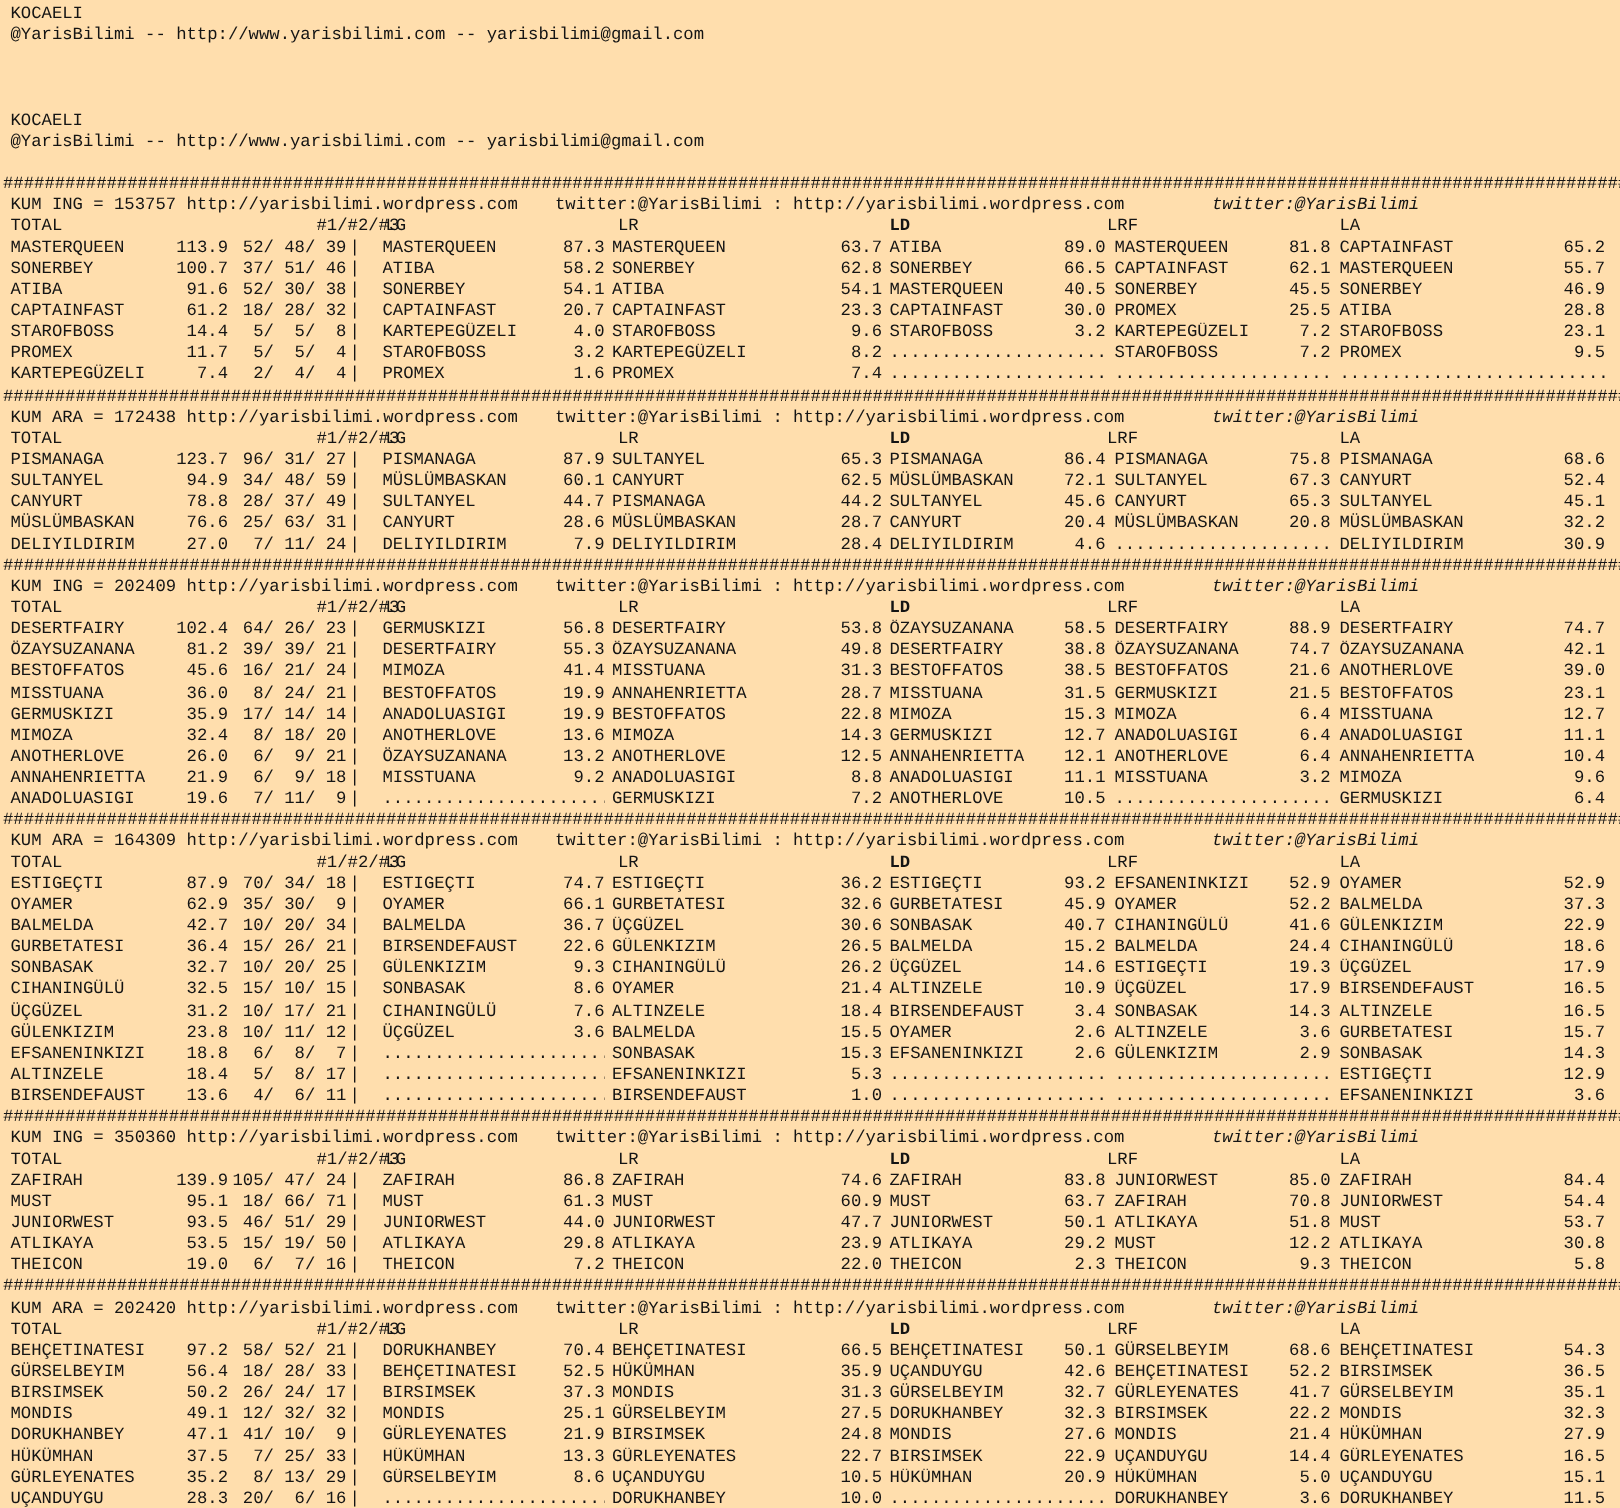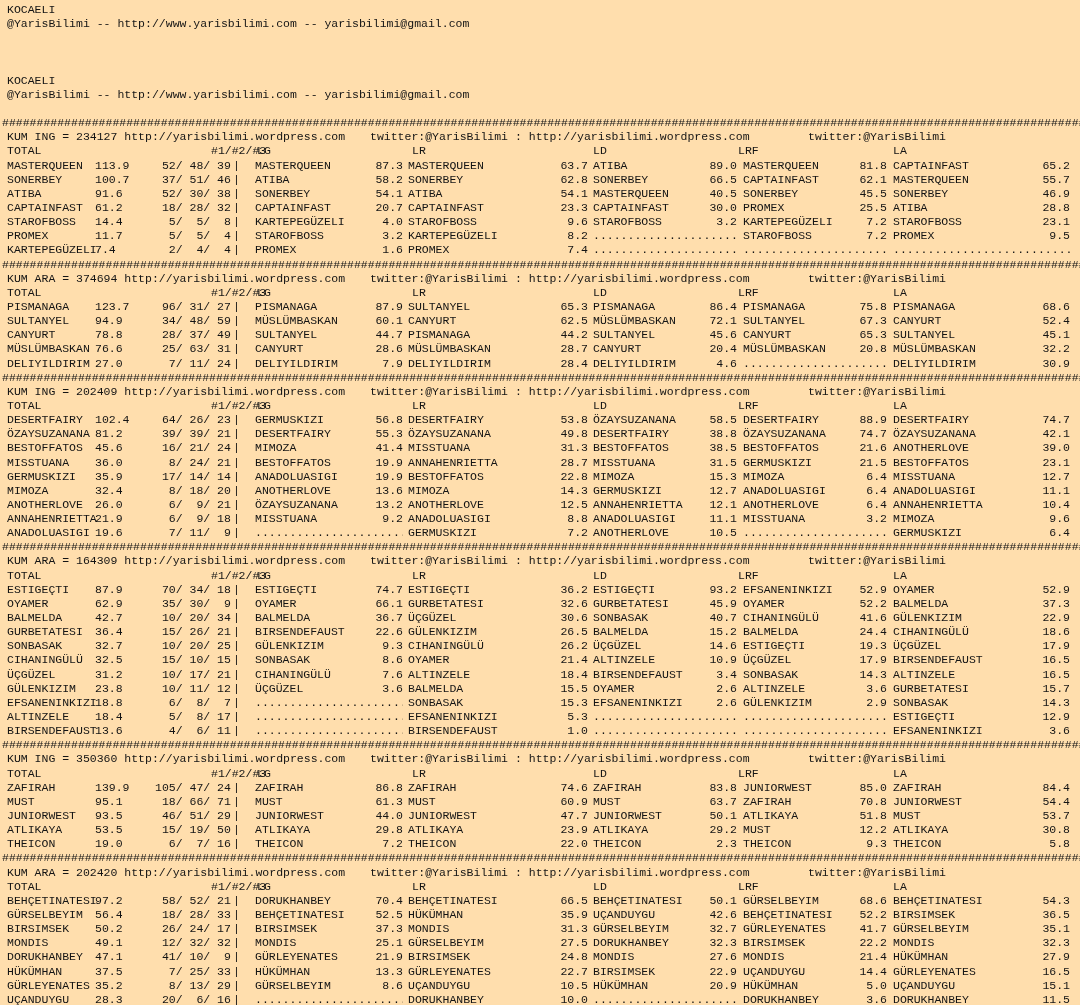--- a/index.html
+++ b/index.html
@@ -7,28 +7,28 @@
     width:1080px;height:1005px;overflow:hidden;
     background:#FFDEAD;color:#141414;
     font-family:"Liberation Mono","DejaVu Sans Mono",monospace;
     font-size:11.5px;font-weight:normal;
   }
   #screen{position:relative;width:1080px;height:1005px;padding-top:3px;box-sizing:border-box;}
   .line{position:relative;height:14.15px;line-height:14.15px;white-space:pre;overflow:hidden;}
   .abs{position:absolute;top:0;white-space:pre;}
   .p-name{left:7px;}
   .p-tw1{left:370px;}
-  .p-tw2{left:808px;}
+  .p-tw2{left:808px;font-style:italic;}
   .p-rankhdr{left:167px;margin-left:44px;}
   .p-lg{left:257px;text-align:center;}
   .p-lr{left:412px;}
-  .p-ld{left:593px;}
+  .p-ld{left:593px;font-weight:bold;}
   .p-lrf{left:738px;}
   .p-la{left:893px;}
-  .v-total{left:95px;width:57px;text-align:left;}
+  .v-total{left:95px;width:57px;text-align:right;}
   .v-rank{left:155px;width:73px;text-align:center;}
   .v-pipe{left:233px;}
   .cell{position:absolute;top:0;display:flex;justify-content:space-between;overflow:hidden;white-space:pre;}
   .cell-lg{left:255px;width:148px;}
   .cell-lr{left:408px;width:180px;}
   .cell-ld{left:593px;width:144px;}
   .cell-lrf{left:743px;width:144px;}
   .cell-la{left:893px;width:177px;}
   .sepline{padding-left:2px;letter-spacing:0;}
 </style>
@@ -39,31 +39,31 @@
   <div class="line"><span class="abs p-name">KOCAELI</span></div>
   <div class="line"><span class="abs p-name">@YarisBilimi -- http://www.yarisbilimi.com -- yarisbilimi@gmail.com</span></div>
   <div class="line"></div>
   <div class="line"></div>
   <div class="line"></div>
   <div class="line"><span class="abs p-name">KOCAELI</span></div>
   <div class="line"><span class="abs p-name">@YarisBilimi -- http://www.yarisbilimi.com -- yarisbilimi@gmail.com</span></div>
   <div class="line"></div>
   <div id="sections">
       <div class="line sepline">##########################################################################################################################################################################</div>
-      <div class="line"><span class="abs p-name">KUM ING = 234127 http://yarisbilimi.wordpress.com</span><span class="abs p-tw1">twitter:@YarisBilimi : http://yarisbilimi.wordpress.com</span><span class="abs p-tw2">twitter:@YarisBilimi</span></div>
+      <div class="line"><span class="abs p-name">KUM ING = 153757 http://yarisbilimi.wordpress.com</span><span class="abs p-tw1">twitter:@YarisBilimi : http://yarisbilimi.wordpress.com</span><span class="abs p-tw2">twitter:@YarisBilimi</span></div>
       <div class="line"><span class="abs p-name">TOTAL</span><span class="abs p-rankhdr">#1/#2/#3</span><span class="abs p-lg">LG</span><span class="abs p-lr">LR</span><span class="abs p-ld">LD</span><span class="abs p-lrf">LRF</span><span class="abs p-la">LA</span></div>
       <div class="line"><span class="abs p-name">MASTERQUEEN</span><span class="abs v-total">113.9</span><span class="abs v-rank"> 52/ 48/ 39</span><span class="abs v-pipe">|</span><span class="cell cell-lg"><span>MASTERQUEEN</span><span>87.3</span></span><span class="cell cell-lr"><span>MASTERQUEEN</span><span>63.7</span></span><span class="cell cell-ld"><span>ATIBA</span><span>89.0</span></span><span class="cell cell-lrf"><span>MASTERQUEEN</span><span>81.8</span></span><span class="cell cell-la"><span>CAPTAINFAST</span><span>65.2</span></span></div>
       <div class="line"><span class="abs p-name">SONERBEY</span><span class="abs v-total">100.7</span><span class="abs v-rank"> 37/ 51/ 46</span><span class="abs v-pipe">|</span><span class="cell cell-lg"><span>ATIBA</span><span>58.2</span></span><span class="cell cell-lr"><span>SONERBEY</span><span>62.8</span></span><span class="cell cell-ld"><span>SONERBEY</span><span>66.5</span></span><span class="cell cell-lrf"><span>CAPTAINFAST</span><span>62.1</span></span><span class="cell cell-la"><span>MASTERQUEEN</span><span>55.7</span></span></div>
       <div class="line"><span class="abs p-name">ATIBA</span><span class="abs v-total">91.6</span><span class="abs v-rank"> 52/ 30/ 38</span><span class="abs v-pipe">|</span><span class="cell cell-lg"><span>SONERBEY</span><span>54.1</span></span><span class="cell cell-lr"><span>ATIBA</span><span>54.1</span></span><span class="cell cell-ld"><span>MASTERQUEEN</span><span>40.5</span></span><span class="cell cell-lrf"><span>SONERBEY</span><span>45.5</span></span><span class="cell cell-la"><span>SONERBEY</span><span>46.9</span></span></div>
       <div class="line"><span class="abs p-name">CAPTAINFAST</span><span class="abs v-total">61.2</span><span class="abs v-rank"> 18/ 28/ 32</span><span class="abs v-pipe">|</span><span class="cell cell-lg"><span>CAPTAINFAST</span><span>20.7</span></span><span class="cell cell-lr"><span>CAPTAINFAST</span><span>23.3</span></span><span class="cell cell-ld"><span>CAPTAINFAST</span><span>30.0</span></span><span class="cell cell-lrf"><span>PROMEX</span><span>25.5</span></span><span class="cell cell-la"><span>ATIBA</span><span>28.8</span></span></div>
       <div class="line"><span class="abs p-name">STAROFBOSS</span><span class="abs v-total">14.4</span><span class="abs v-rank">  5/  5/  8</span><span class="abs v-pipe">|</span><span class="cell cell-lg"><span>KARTEPEGÜZELI</span><span>4.0</span></span><span class="cell cell-lr"><span>STAROFBOSS</span><span>9.6</span></span><span class="cell cell-ld"><span>STAROFBOSS</span><span>3.2</span></span><span class="cell cell-lrf"><span>KARTEPEGÜZELI</span><span>7.2</span></span><span class="cell cell-la"><span>STAROFBOSS</span><span>23.1</span></span></div>
       <div class="line"><span class="abs p-name">PROMEX</span><span class="abs v-total">11.7</span><span class="abs v-rank">  5/  5/  4</span><span class="abs v-pipe">|</span><span class="cell cell-lg"><span>STAROFBOSS</span><span>3.2</span></span><span class="cell cell-lr"><span>KARTEPEGÜZELI</span><span>8.2</span></span><span class="cell cell-ld"><span class="dots">..........................................................................................</span></span><span class="cell cell-lrf"><span>STAROFBOSS</span><span>7.2</span></span><span class="cell cell-la"><span>PROMEX</span><span>9.5</span></span></div>
       <div class="line"><span class="abs p-name">KARTEPEGÜZELI</span><span class="abs v-total">7.4</span><span class="abs v-rank">  2/  4/  4</span><span class="abs v-pipe">|</span><span class="cell cell-lg"><span>PROMEX</span><span>1.6</span></span><span class="cell cell-lr"><span>PROMEX</span><span>7.4</span></span><span class="cell cell-ld"><span class="dots">..........................................................................................</span></span><span class="cell cell-lrf"><span class="dots">..........................................................................................</span></span><span class="cell cell-la"><span class="dots">..........................................................................................</span></span></div>
       <div class="line sepline">##########################################################################################################################################################################</div>
-      <div class="line"><span class="abs p-name">KUM ARA = 374694 http://yarisbilimi.wordpress.com</span><span class="abs p-tw1">twitter:@YarisBilimi : http://yarisbilimi.wordpress.com</span><span class="abs p-tw2">twitter:@YarisBilimi</span></div>
+      <div class="line"><span class="abs p-name">KUM ARA = 172438 http://yarisbilimi.wordpress.com</span><span class="abs p-tw1">twitter:@YarisBilimi : http://yarisbilimi.wordpress.com</span><span class="abs p-tw2">twitter:@YarisBilimi</span></div>
       <div class="line"><span class="abs p-name">TOTAL</span><span class="abs p-rankhdr">#1/#2/#3</span><span class="abs p-lg">LG</span><span class="abs p-lr">LR</span><span class="abs p-ld">LD</span><span class="abs p-lrf">LRF</span><span class="abs p-la">LA</span></div>
       <div class="line"><span class="abs p-name">PISMANAGA</span><span class="abs v-total">123.7</span><span class="abs v-rank"> 96/ 31/ 27</span><span class="abs v-pipe">|</span><span class="cell cell-lg"><span>PISMANAGA</span><span>87.9</span></span><span class="cell cell-lr"><span>SULTANYEL</span><span>65.3</span></span><span class="cell cell-ld"><span>PISMANAGA</span><span>86.4</span></span><span class="cell cell-lrf"><span>PISMANAGA</span><span>75.8</span></span><span class="cell cell-la"><span>PISMANAGA</span><span>68.6</span></span></div>
       <div class="line"><span class="abs p-name">SULTANYEL</span><span class="abs v-total">94.9</span><span class="abs v-rank"> 34/ 48/ 59</span><span class="abs v-pipe">|</span><span class="cell cell-lg"><span>MÜSLÜMBASKAN</span><span>60.1</span></span><span class="cell cell-lr"><span>CANYURT</span><span>62.5</span></span><span class="cell cell-ld"><span>MÜSLÜMBASKAN</span><span>72.1</span></span><span class="cell cell-lrf"><span>SULTANYEL</span><span>67.3</span></span><span class="cell cell-la"><span>CANYURT</span><span>52.4</span></span></div>
       <div class="line"><span class="abs p-name">CANYURT</span><span class="abs v-total">78.8</span><span class="abs v-rank"> 28/ 37/ 49</span><span class="abs v-pipe">|</span><span class="cell cell-lg"><span>SULTANYEL</span><span>44.7</span></span><span class="cell cell-lr"><span>PISMANAGA</span><span>44.2</span></span><span class="cell cell-ld"><span>SULTANYEL</span><span>45.6</span></span><span class="cell cell-lrf"><span>CANYURT</span><span>65.3</span></span><span class="cell cell-la"><span>SULTANYEL</span><span>45.1</span></span></div>
       <div class="line"><span class="abs p-name">MÜSLÜMBASKAN</span><span class="abs v-total">76.6</span><span class="abs v-rank"> 25/ 63/ 31</span><span class="abs v-pipe">|</span><span class="cell cell-lg"><span>CANYURT</span><span>28.6</span></span><span class="cell cell-lr"><span>MÜSLÜMBASKAN</span><span>28.7</span></span><span class="cell cell-ld"><span>CANYURT</span><span>20.4</span></span><span class="cell cell-lrf"><span>MÜSLÜMBASKAN</span><span>20.8</span></span><span class="cell cell-la"><span>MÜSLÜMBASKAN</span><span>32.2</span></span></div>
       <div class="line"><span class="abs p-name">DELIYILDIRIM</span><span class="abs v-total">27.0</span><span class="abs v-rank">  7/ 11/ 24</span><span class="abs v-pipe">|</span><span class="cell cell-lg"><span>DELIYILDIRIM</span><span>7.9</span></span><span class="cell cell-lr"><span>DELIYILDIRIM</span><span>28.4</span></span><span class="cell cell-ld"><span>DELIYILDIRIM</span><span>4.6</span></span><span class="cell cell-lrf"><span class="dots">..........................................................................................</span></span><span class="cell cell-la"><span>DELIYILDIRIM</span><span>30.9</span></span></div>
       <div class="line sepline">##########################################################################################################################################################################</div>
       <div class="line"><span class="abs p-name">KUM ING = 202409 http://yarisbilimi.wordpress.com</span><span class="abs p-tw1">twitter:@YarisBilimi : http://yarisbilimi.wordpress.com</span><span class="abs p-tw2">twitter:@YarisBilimi</span></div>
       <div class="line"><span class="abs p-name">TOTAL</span><span class="abs p-rankhdr">#1/#2/#3</span><span class="abs p-lg">LG</span><span class="abs p-lr">LR</span><span class="abs p-ld">LD</span><span class="abs p-lrf">LRF</span><span class="abs p-la">LA</span></div>
       <div class="line"><span class="abs p-name">DESERTFAIRY</span><span class="abs v-total">102.4</span><span class="abs v-rank"> 64/ 26/ 23</span><span class="abs v-pipe">|</span><span class="cell cell-lg"><span>GERMUSKIZI</span><span>56.8</span></span><span class="cell cell-lr"><span>DESERTFAIRY</span><span>53.8</span></span><span class="cell cell-ld"><span>ÖZAYSUZANANA</span><span>58.5</span></span><span class="cell cell-lrf"><span>DESERTFAIRY</span><span>88.9</span></span><span class="cell cell-la"><span>DESERTFAIRY</span><span>74.7</span></span></div>

